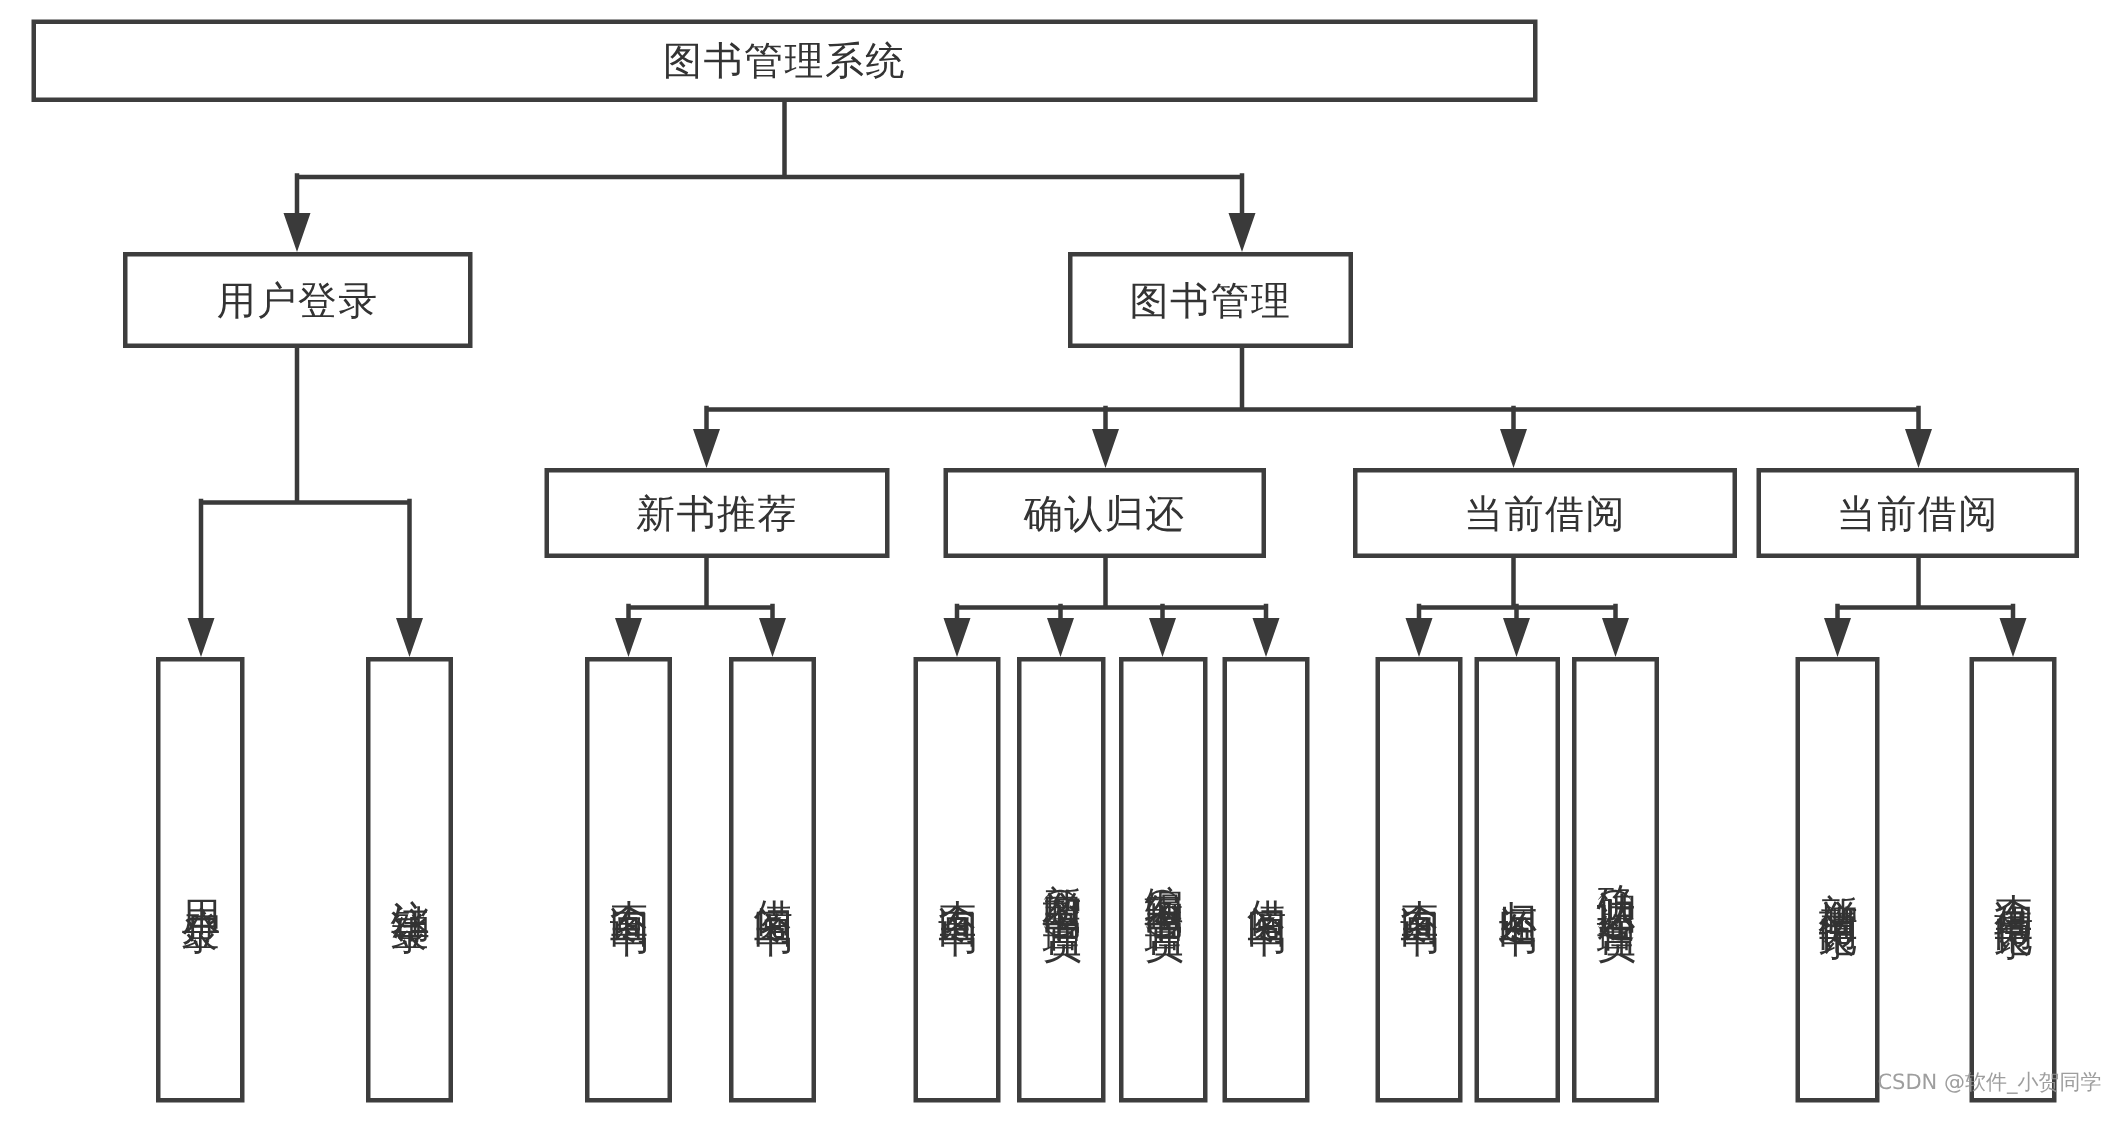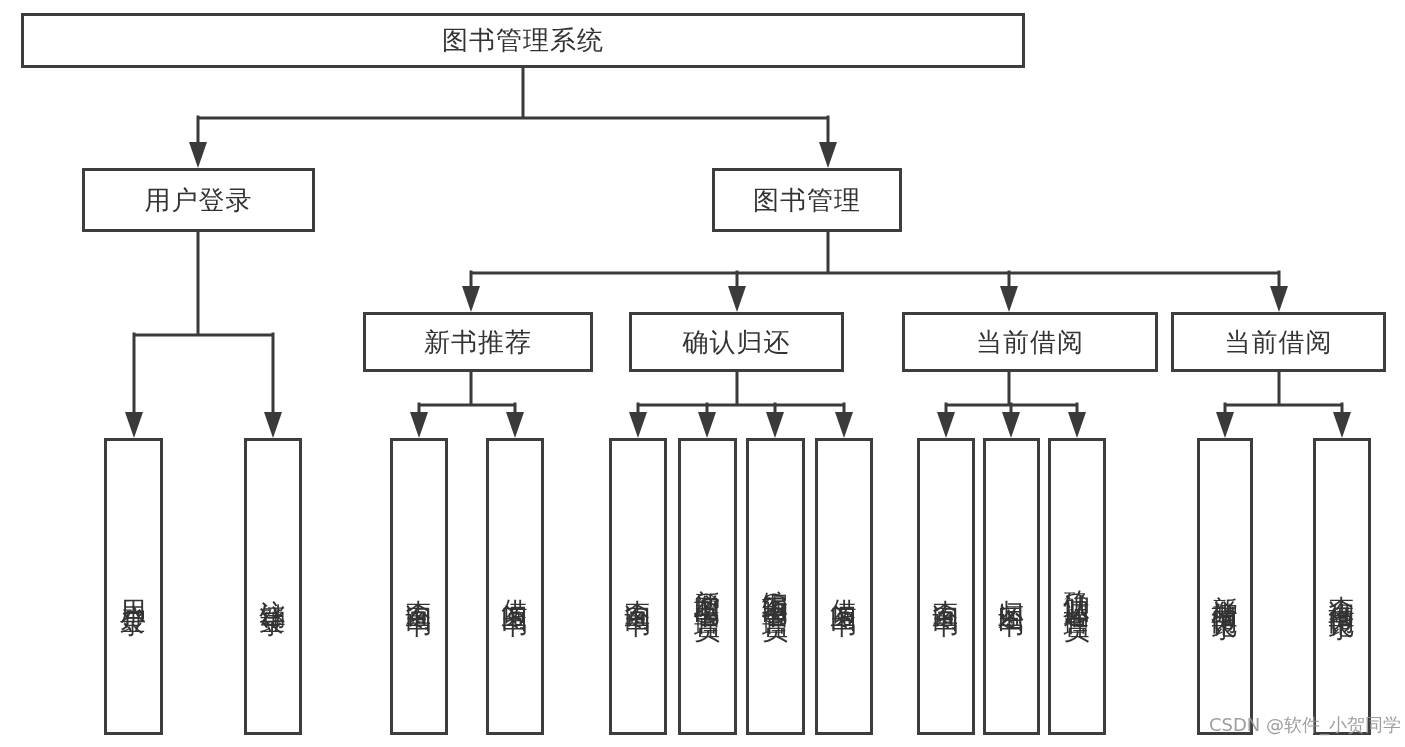--- a/index.html
+++ b/index.html
@@ -16,21 +16,21 @@
     z-index:2;text-align:center;
   }
   .h{font-size:26px;letter-spacing:1px;white-space:nowrap;}
   .v{
     font-size:26px;line-height:1;letter-spacing:4px;
     writing-mode:vertical-rl;text-orientation:mixed;
   }
   svg.connectors{position:absolute;left:0;top:0;z-index:1;}
   .watermark{
     position:absolute;top:713px;right:4px;z-index:3;
-    font-size:18px;color:rgba(150,150,150,0.92);white-space:nowrap;
+    font-size:14px;color:rgba(150,150,150,0.92);white-space:nowrap;
   }
 </style>
 </head>
 <body>
 
 <svg class="connectors" width="1405" height="747" viewBox="0 0 1405 747">
   <path fill="none" stroke="#3a3a3a" stroke-width="3" stroke-linecap="square" d="
     M523 68 V118 M198 118 H828 M198 117 V146 M828 117 V146
     M198 232 V335 M134 335 H273 M134 334 V416 M273 334 V416
     M828 232 V273 M471 273 H1279 M471 272 V290 M737 272 V290 M1009 272 V290 M1279 272 V290

